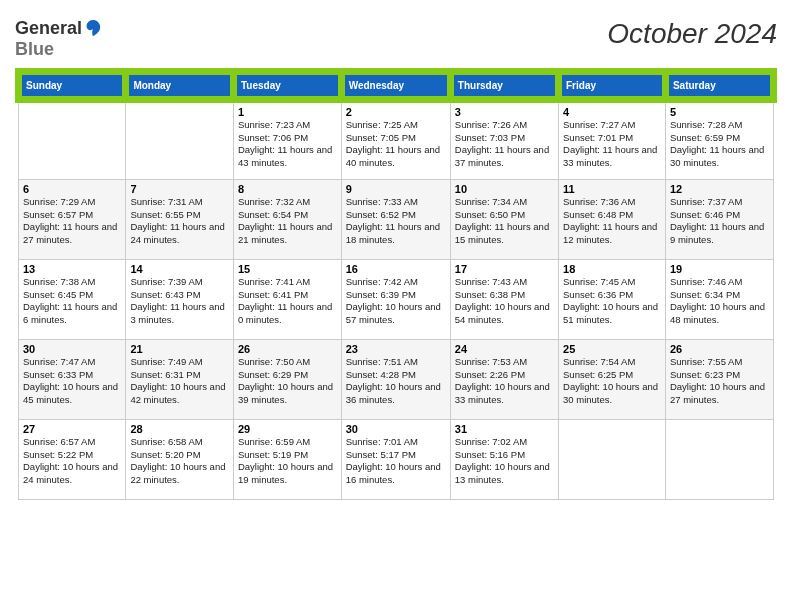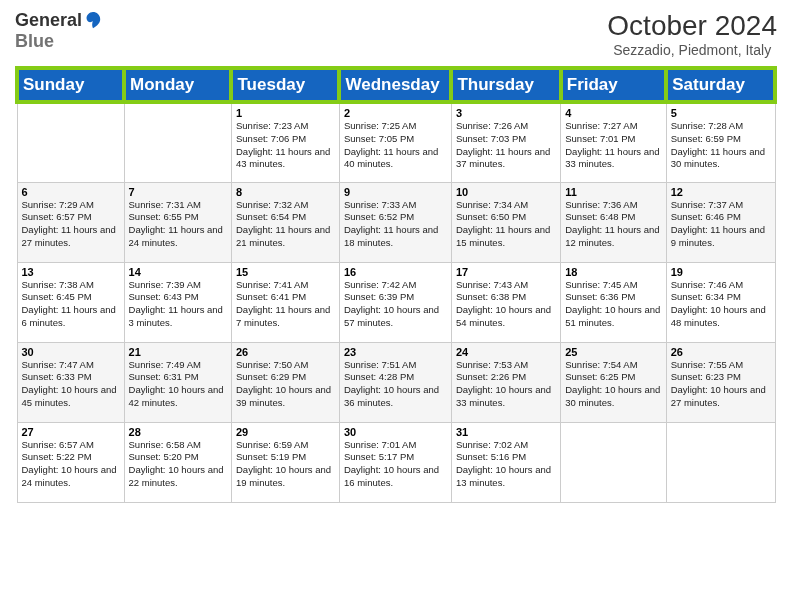--- a/index.html
+++ b/index.html
@@ -6,21 +6,21 @@
     body {
       font-family: Arial, sans-serif;
       background: #fff;
       width: 792px;
       height: 612px;
       overflow: hidden;
     }
     .page {
       width: 792px;
       height: 444px;
-      padding: 10px 15px;
+      padding: 18px 15px;
       background: #fff;
     }
     .header {
       display: flex;
       justify-content: space-between;
       align-items: flex-start;
       margin-bottom: 8px;
     }
     .logo {
       display: flex;
@@ -32,21 +32,22 @@
       line-height: 1.1;
     }
     .logo-general { color: #333; }
     .logo-blue { color: #737373; }
     .logo-icon {
       width: 18px;
       height: 22px;
       margin-left: 2px;
     }
     .title-block {
-      text-align: center;
+      text-align: left;
+      font-style: italic;
     }
     .title-block h1 {
       font-size: 28px;
       font-weight: normal;
       color: #333;
     }
     .title-block h2 {
       font-size: 14px;
       font-weight: normal;
       color: #555;
@@ -54,22 +55,22 @@
     .calendar {
       width: 100%;
       border-collapse: collapse;
       font-size: 10px;
     }
     .calendar thead th {
       background: #1565c0;
       color: #fff;
       padding: 5px 4px;
       text-align: left;
-      font-size: 17px;
-      border: 4px solid #84cc16;
+      font-size: 10px;
+      border: 7px solid #84cc16;
     }
     .calendar tbody td {
       border: 1px solid #ccc;
       vertical-align: top;
       padding: 3px 4px;
       width: 113px;
       height: 80px;
       background: #fff;
     }
     .calendar tbody tr:nth-child(even) td {
@@ -104,21 +105,20 @@
           <span class="logo-text logo-general">General</span>
           <svg class="logo-icon" viewBox="0 0 20 24" fill="none" xmlns="http://www.w3.org/2000/svg">
             <path d="M10 2 C14 2, 18 5, 18 10 C18 14, 15 17, 10 20 C10 20, 8 16, 10 12 C8 14, 4 14, 3 10 C2 6, 6 2, 10 2Z" fill="#1565c0"></path>
           </svg>
         </div>
         <div class="logo-text logo-blue">Blue</div>
       </div>
     </div>
     <div class="title-block">
       <h1>October 2024</h1>
-      <h2>Sezzadio, Piedmont, Italy</h2>
     </div>
   </div>
 
   <table class="calendar">
     <thead>
       <tr>
         <th>Sunday</th>
         <th>Monday</th>
         <th>Tuesday</th>
         <th>Wednesday</th>
@@ -216,21 +216,21 @@
           <td>
         <span class="day-num">14</span>
         <span class="day-info">Sunrise: 7:39 AM</span><br>
         <span class="day-info">Sunset: 6:43 PM</span><br>
         <span class="day-info">Daylight: 11 hours and 3 minutes.</span>
       </td>
           <td>
         <span class="day-num">15</span>
         <span class="day-info">Sunrise: 7:41 AM</span><br>
         <span class="day-info">Sunset: 6:41 PM</span><br>
-        <span class="day-info">Daylight: 11 hours and 7 minutes.</span>
+        <span class="day-info">Daylight: 11 hours and 0 minutes.</span>
       </td>
           <td>
         <span class="day-num">16</span>
         <span class="day-info">Sunrise: 7:42 AM</span><br>
         <span class="day-info">Sunset: 6:39 PM</span><br>
         <span class="day-info">Daylight: 10 hours and 57 minutes.</span>
       </td>
           <td>
         <span class="day-num">17</span>
         <span class="day-info">Sunrise: 7:43 AM</span><br>

